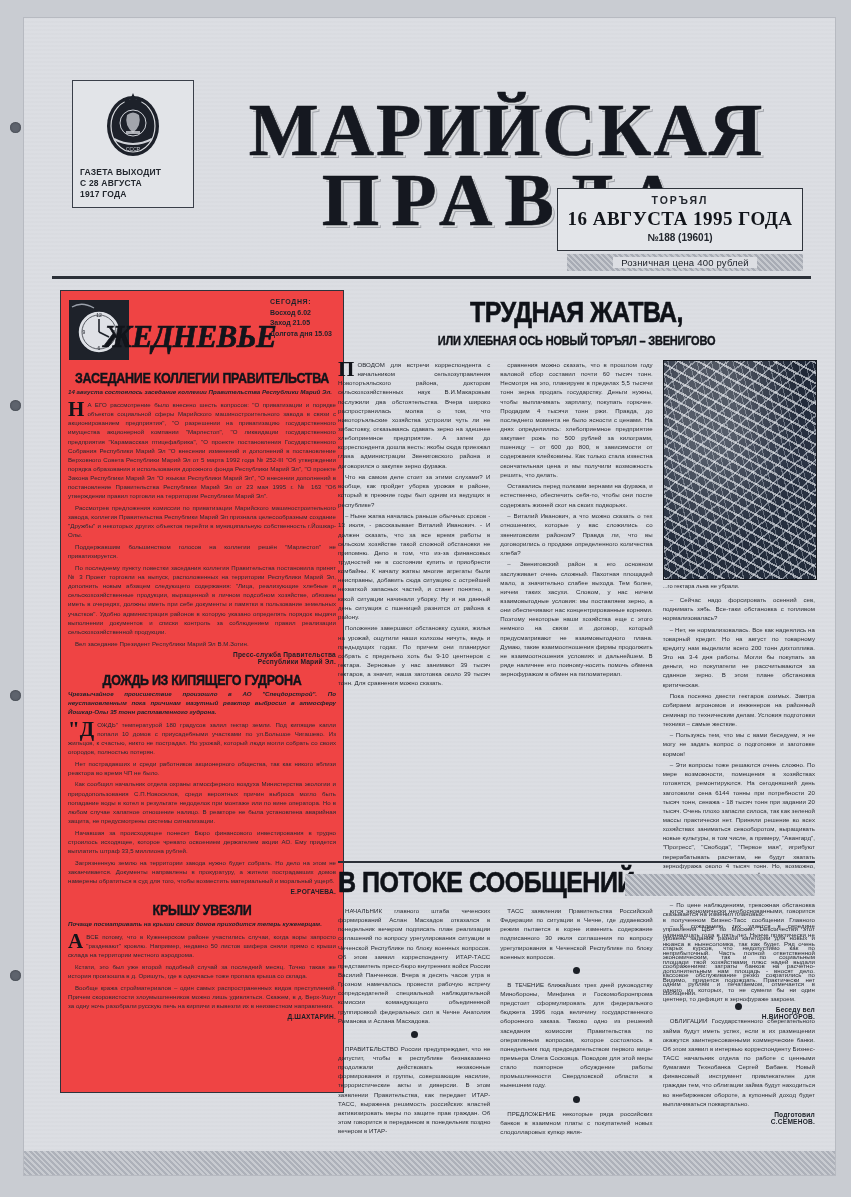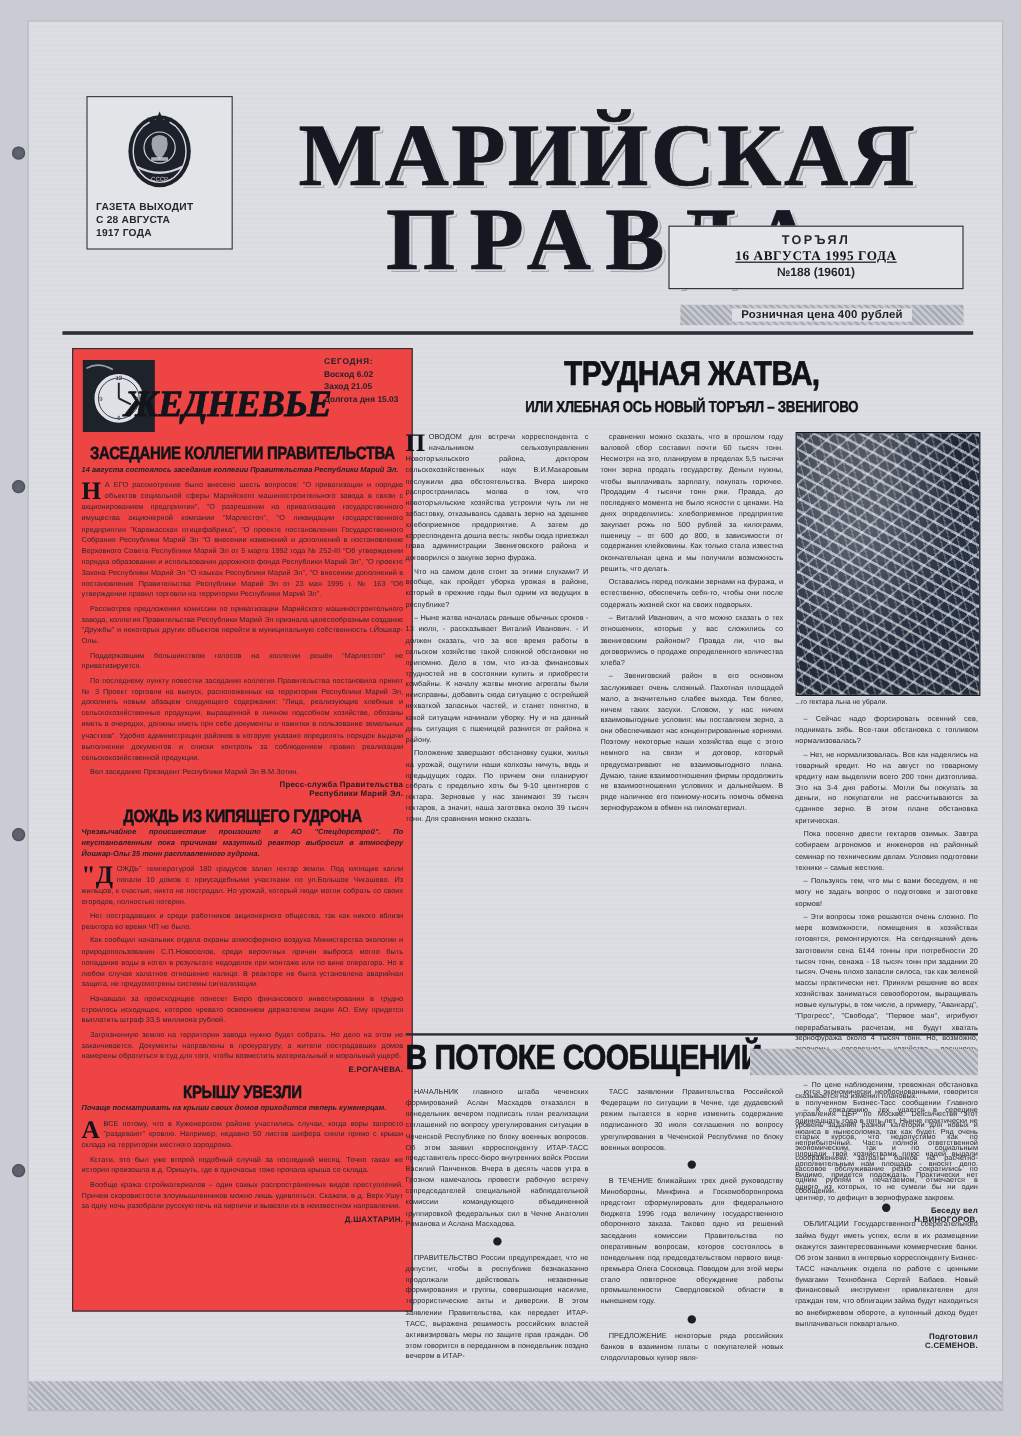--- a/index.html
+++ b/index.html
@@ -55,30 +55,30 @@
     text-shadow:2px 2px 0 rgba(255,255,255,.55), 3px 3px 0 rgba(40,44,52,.30);
     -webkit-text-stroke:0.6px #11141a;
   }
   .paper-title .l2{display:block;margin-top:2px;letter-spacing:12px;text-align:center;}
   .datebox{
     position:absolute;right:8px;top:126px;width:236px;
     border:1px solid #2f343c;background:#e3e5e9;
     text-align:center;padding:5px 4px 7px;
   }
   .dow{font-size:10.5px;font-weight:700;letter-spacing:2px;color:#22262d;}
-  .dfull{font-size:11px;font-weight:700;letter-spacing:.5px;color:#12151b;margin-top:2px;
-         font-family:"Liberation Serif",serif;text-decoration:underline;}
+  .dfull{font-size:19px;font-weight:700;letter-spacing:.5px;color:#12151b;margin-top:2px;
+         font-family:"Liberation Serif",serif;}
   .dnum{font-size:10px;font-weight:700;color:#22262d;margin-top:2px;}
   .pricebar{
     position:absolute;right:8px;top:192px;width:236px;height:17px;
     background:repeating-linear-gradient(45deg,#a8acb5 0 2px,#c6c9cf 2px 4px);
     display:flex;align-items:center;justify-content:center;
   }
   .pricebar span{
-    background:#dcdee3;padding:0 8px;font-size:9.5px;font-weight:700;color:#1b1f26;letter-spacing:.2px;
+    background:#dcdee3;padding:0 8px;font-size:9.5px;font-weight:400;color:#1b1f26;letter-spacing:.2px;
   }
 
   
   .rule{position:absolute;background:#2b3038;}
   .thickrule{height:3px}
   .thinrule{height:1px}
 
   
   .col-text{
     font-size:6.1px;line-height:1.5;color:#262a31;text-align:justify;

